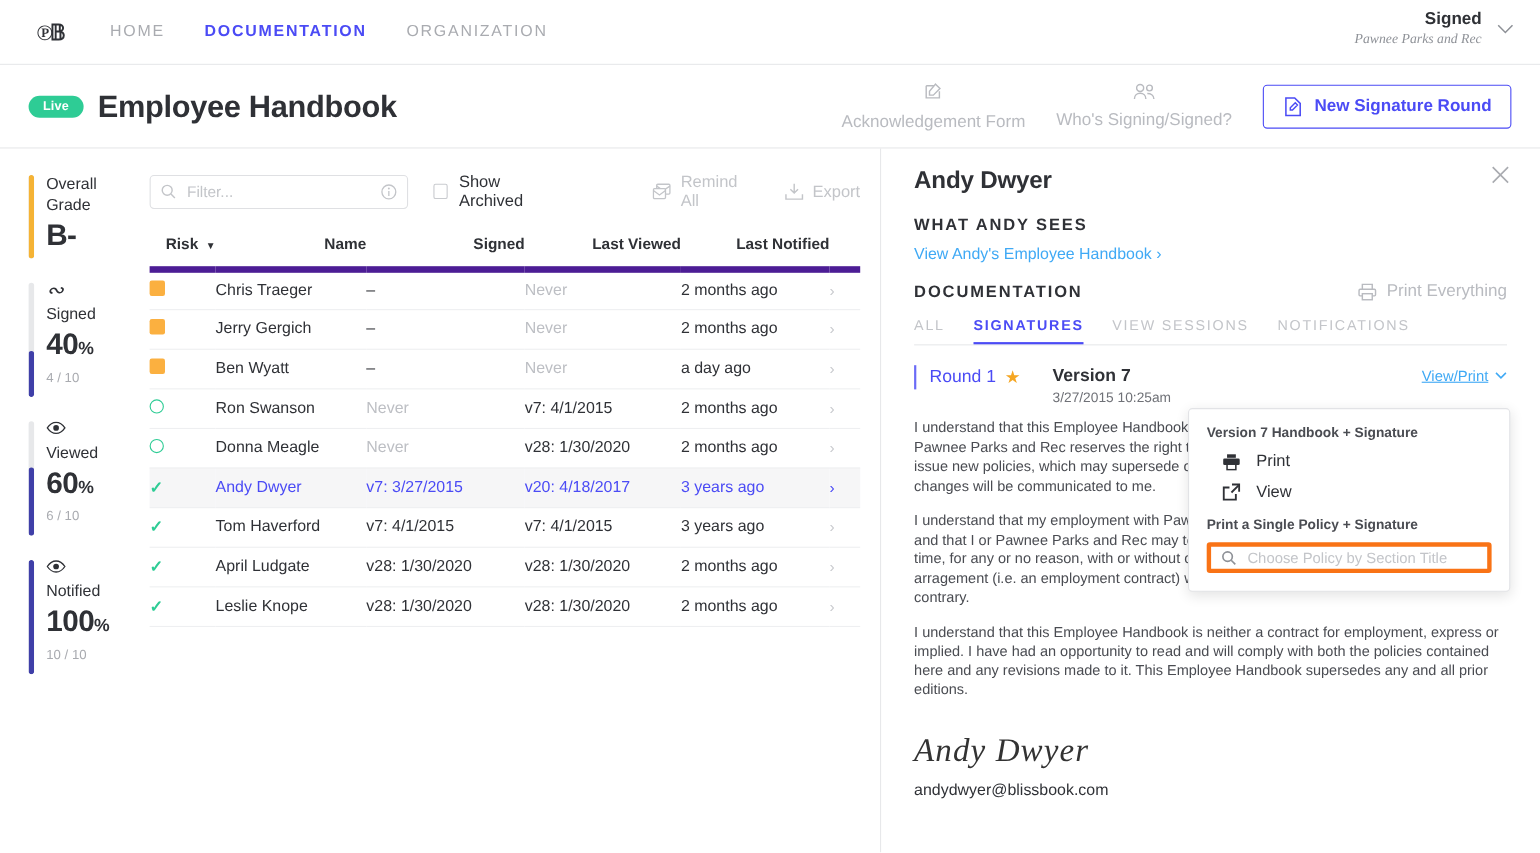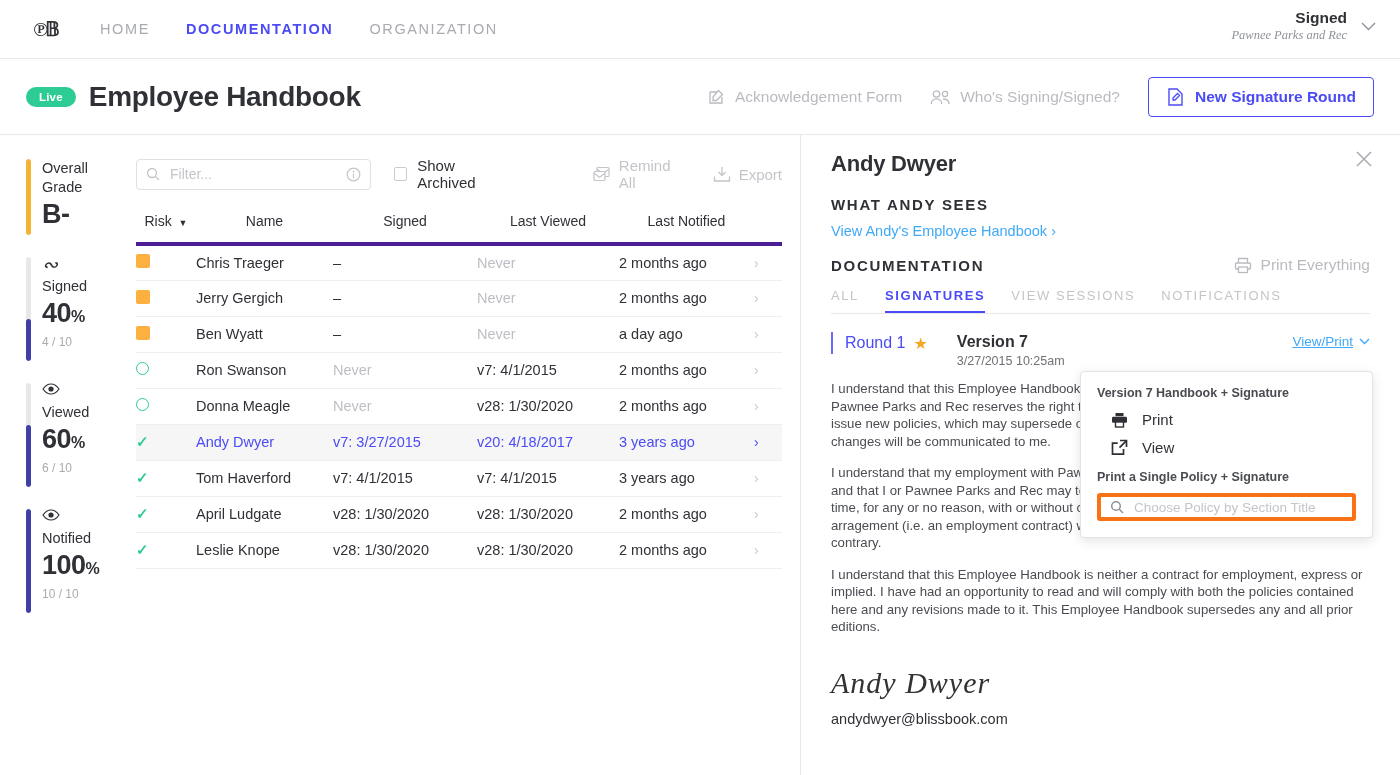--- a/index.html
+++ b/index.html
@@ -59,21 +59,21 @@
   #doctitle {
     margin-left:13px; font-size:28px; font-weight:bold;
     color:#2f3136; letter-spacing:-.3px;
   }
   #titleactions {
     position:absolute; right:26px; top:0; height:76px;
     display:flex; align-items:center; gap:0;
   }
   .titleaction {
     display:flex; align-items:center; gap:9px;
-    color:#b9bbc0; font-size:15.5px; margin-right:28px; cursor:pointer;
+    color:#b9bbc0; font-size:15.5px; margin-right:28px; cursor:pointer;flex-direction:column;
   }
   #newround {
     display:flex; align-items:center; gap:10px;
     border:1.5px solid #4b4bf5; color:#4b4bf5;
     font-weight:bold; font-size:15.5px;
     padding:9px 17px; border-radius:4px; cursor:pointer;
   }
 
   
   #content { display:flex; height:640px; }
@@ -105,22 +105,22 @@
   .tb-icon { color:#c3c5c9; font-size:14px; }
   #showarch { display:flex; align-items:center; gap:10px; margin-left:23px; cursor:pointer; }
   .chkbox { width:14px; height:14px; border:1.5px solid #c9cbcf; border-radius:2px; }
   #showarch .lbl { font-size:15px; color:#2f3136; }
   .tb-action { display:flex; align-items:center; gap:8px; color:#c3c5c9; font-size:15px; cursor:pointer; }
   #remindall { margin-left:83px; }
   #exportbtn { margin-left:28px; }
 
   table { width:100%; border-collapse:collapse; margin-top:18px; table-layout:fixed; }
   th {
-    text-align:center; font-size:14px; font-weight:normal; color:#2f3136;
-    padding:0 0 13px 0; border-bottom:4px solid #4c1d95;
+    text-align:right; font-size:14px; font-weight:bold; color:#2f3136;
+    padding:0 0 13px 0; border-bottom:6px solid #4c1d95;
   }
   th.c-risk { width:60px; }
   th.c-name { width:137px; }
   th.c-signed { width:144px; }
   th.c-viewed { width:142px; }
   th.c-notified { width:auto; }
   th.c-arrow { width:28px; }
   td { padding:0; height:36px; font-size:14.5px; border-bottom:1px solid #eeeff1; }
   tbody tr.sel { background:#f6f6f7; }
   .risk-sq { width:14px; height:14px; border-radius:2px; display:inline-block; }

